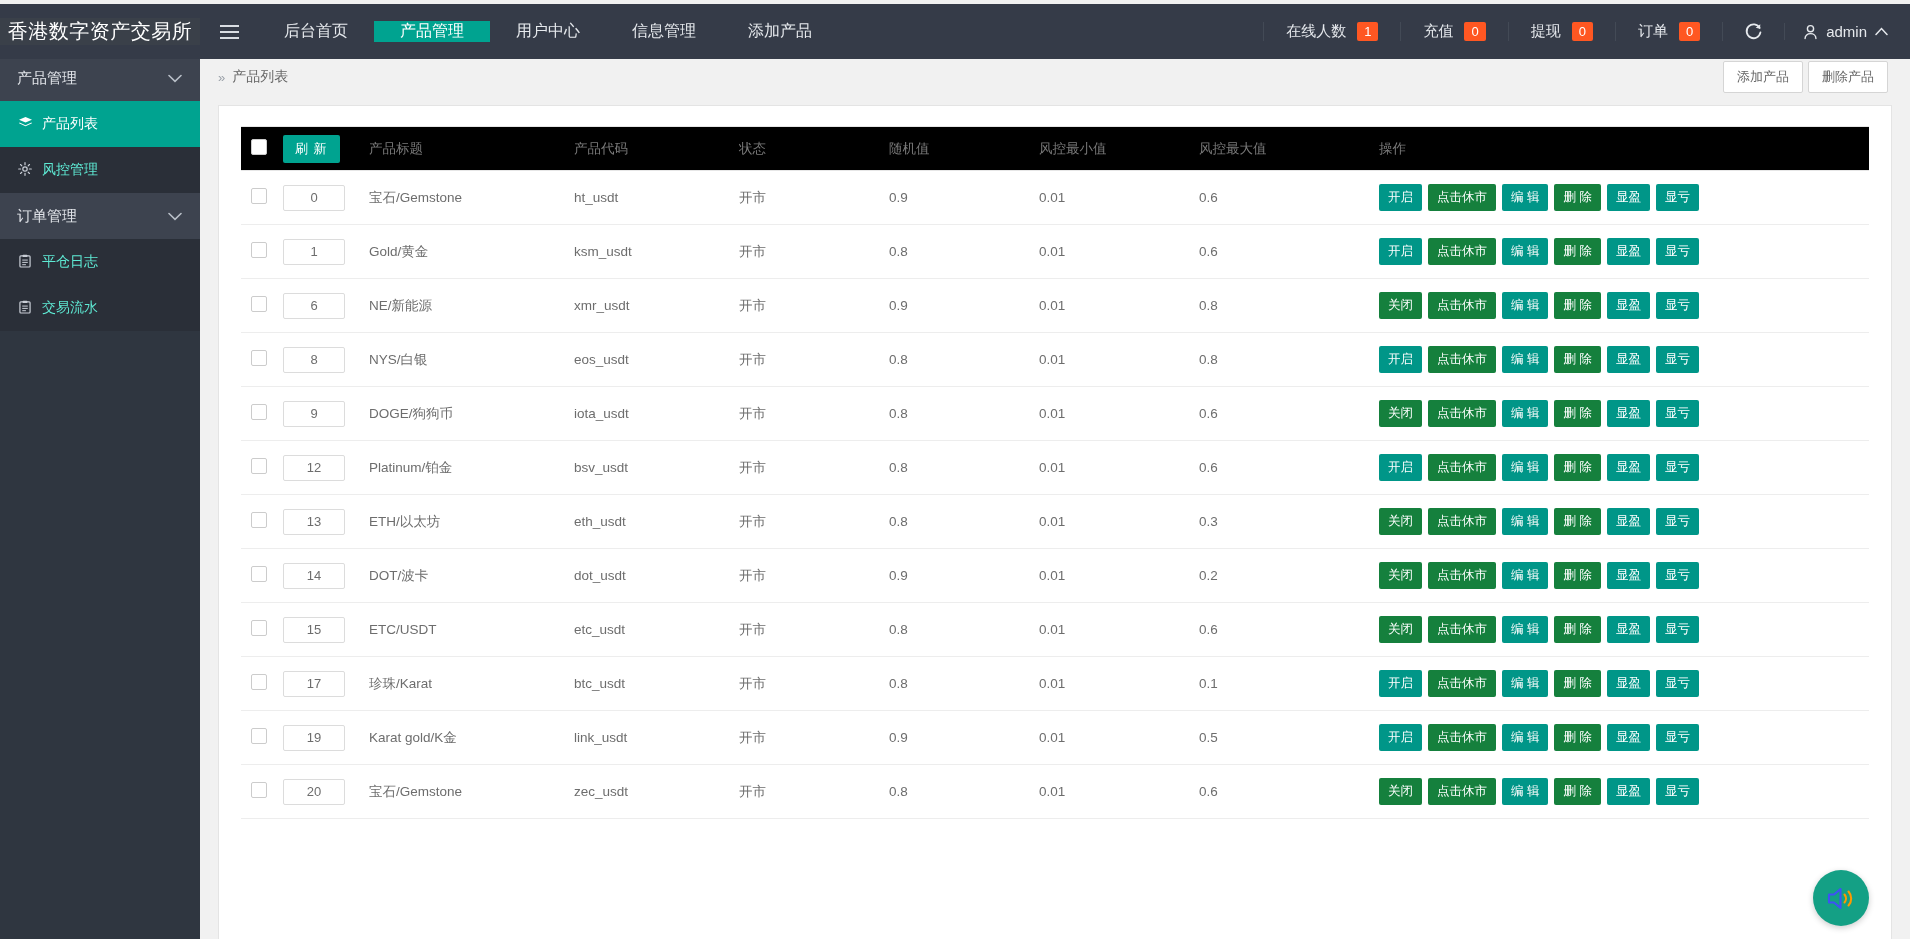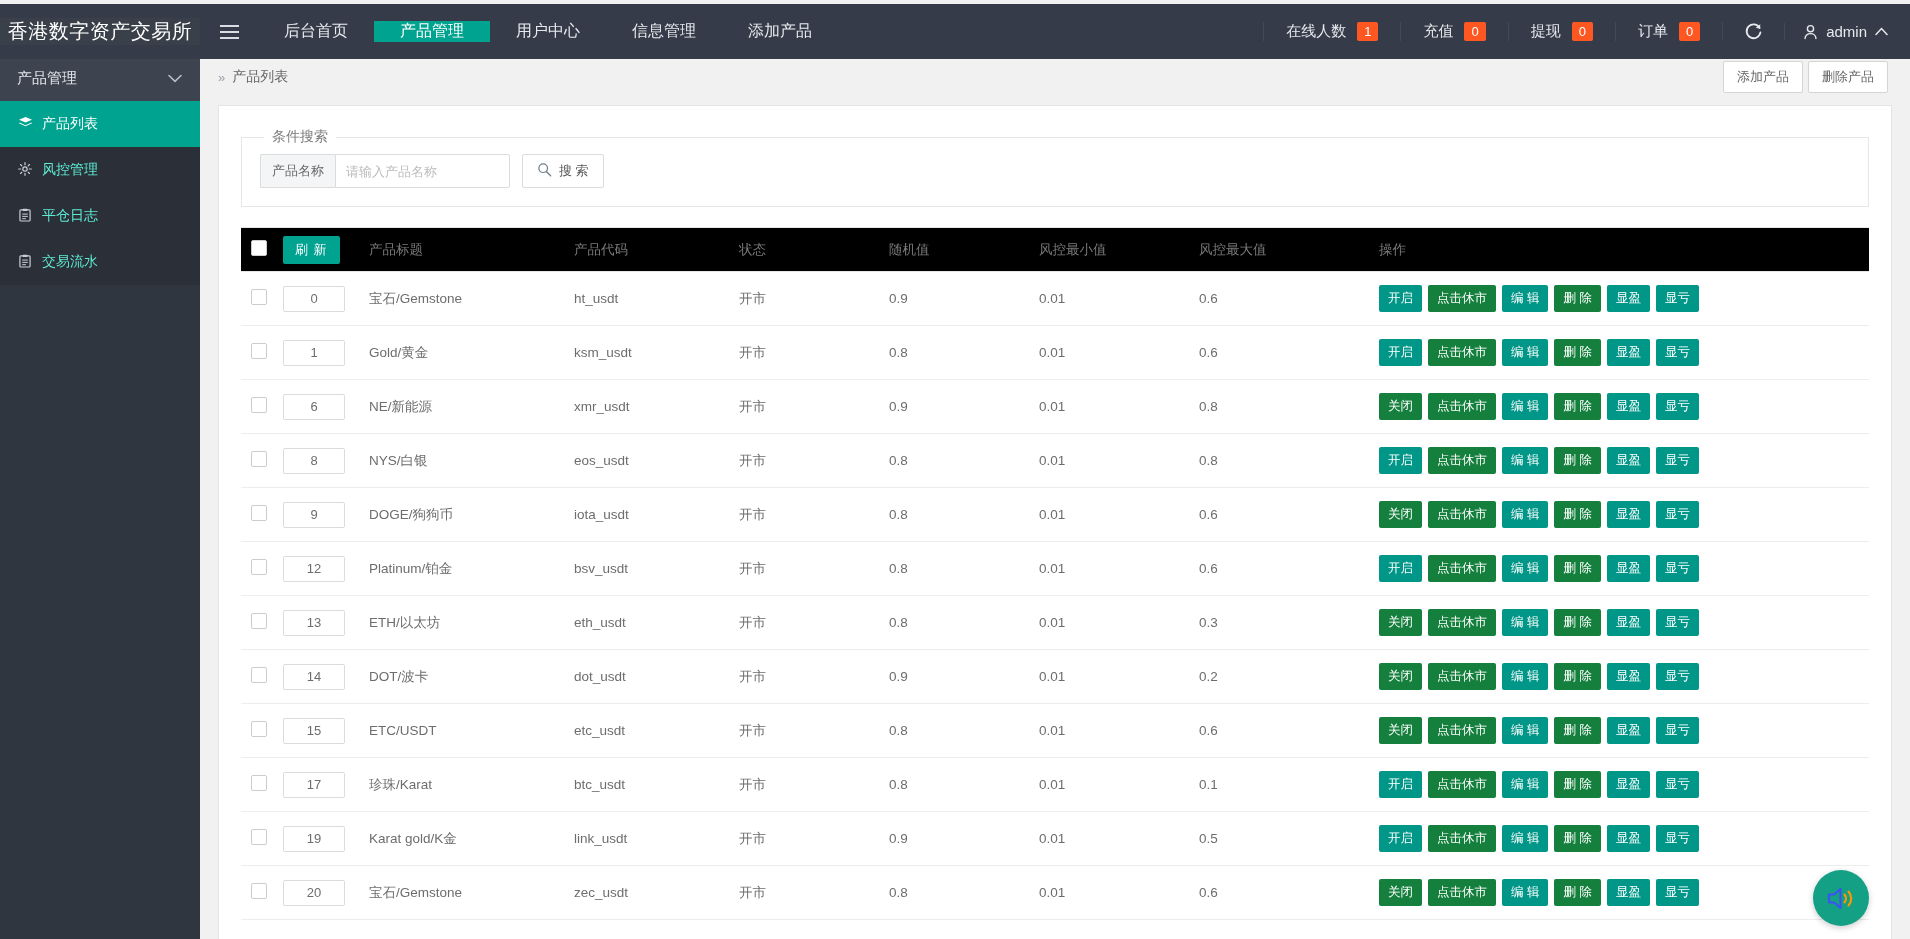--- a/index.html
+++ b/index.html
@@ -367,20 +367,26 @@
               <line x1="11.6" y1="11.6" x2="13.1" y2="13.1"></line>
             <line x1="13.1" y1="2.9" x2="11.6" y2="4.4"></line>
               <line x1="4.4" y1="11.6" x2="2.9" y2="13.1"></line>
           </g>
         </svg>
       </span>
       <span>风控管理</span>
     </div>
   </div>
 
+  <div class="side-group">
+    <span>订单管理</span>
+    <svg class="chev" width="14" height="9" viewBox="0 0 14 9" aria-hidden="true">
+      <path d="M1 1.5 L7 7.4 L13 1.5" fill="none" stroke="#b9bfc8" stroke-width="1.6" stroke-linecap="round"></path>
+    </svg>
+  </div>
 
   <div class="side-sub">
     <div class="side-item">
       <span class="sicon">
         <svg width="12" height="14" viewBox="0 0 13 15" aria-hidden="true">
           <rect x="1" y="2" width="11" height="12" rx="1" fill="none" stroke="#c9ced6" stroke-width="1.3"></rect>
           <rect x="4" y="0.6" width="5" height="2.6" rx="0.6" fill="#c9ced6"></rect>
           <line x1="3.5" y1="6.5" x2="9.5" y2="6.5" stroke="#c9ced6" stroke-width="1.1"></line>
           <line x1="3.5" y1="9" x2="9.5" y2="9" stroke="#c9ced6" stroke-width="1.1"></line>
           <line x1="3.5" y1="11.5" x2="7.5" y2="11.5" stroke="#c9ced6" stroke-width="1.1"></line>
@@ -411,38 +417,20 @@
       <span>产品列表</span>
     </div>
     <div class="crumb-actions">
       <button class="ghost-btn">添加产品</button>
       <button class="ghost-btn">删除产品</button>
     </div>
   </div>
 
   <div class="panel">
 
-    <fieldset class="searchbox">
-      <legend>条件搜索</legend>
-      <div class="searchrow">
-        <div class="input-group">
-          <span class="ig-label">产品名称</span>
-          <input class="ig-input" type="text" placeholder="请输入产品名称" style="">
-        </div>
-        <button class="search-btn">
-          <span class="mag">
-            <svg width="15" height="15" viewBox="0 0 16 16" aria-hidden="true">
-              <circle cx="6.6" cy="6.6" r="4.6" fill="none" stroke="#6f7b8a" stroke-width="1.3"></circle>
-              <line x1="10.2" y1="10.4" x2="14.6" y2="14.8" stroke="#6f7b8a" stroke-width="1.5" stroke-linecap="round"></line>
-            </svg>
-          </span>
-          <span>搜 索</span>
-        </button>
-      </div>
-    </fieldset>
 
     <div class="tablewrap">
       <table class="grid">
         <thead>
           <tr>
             <th class="c-check">
               <span class="cbx"></span>
             </th>
             <th class="c-id">
               <button class="refresh-btn">刷 新</button>

